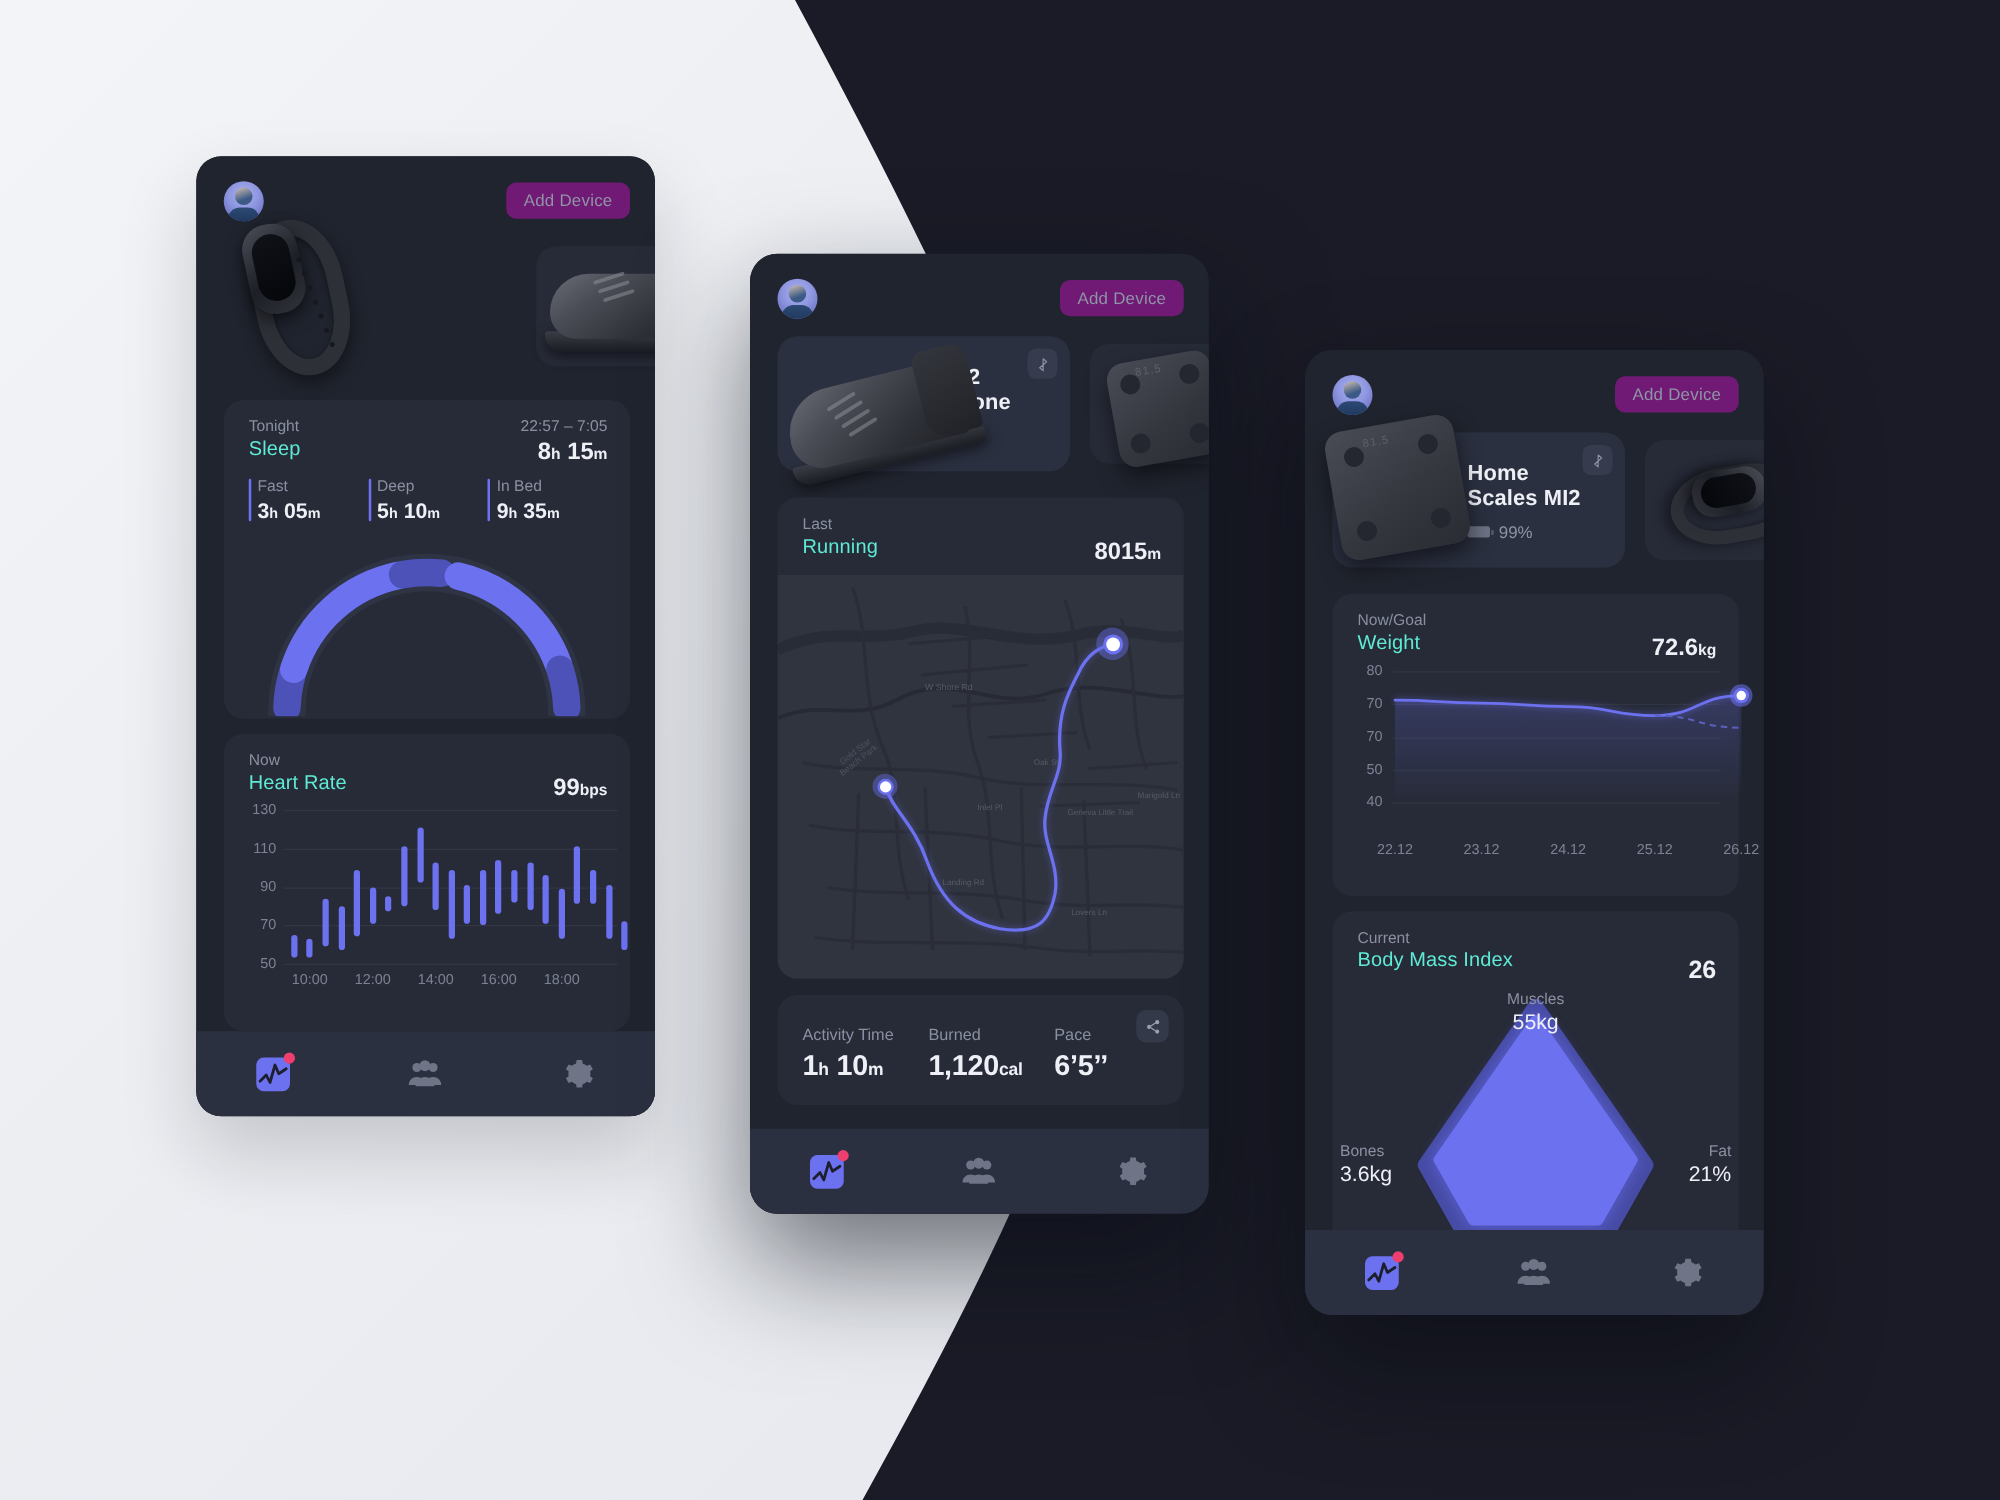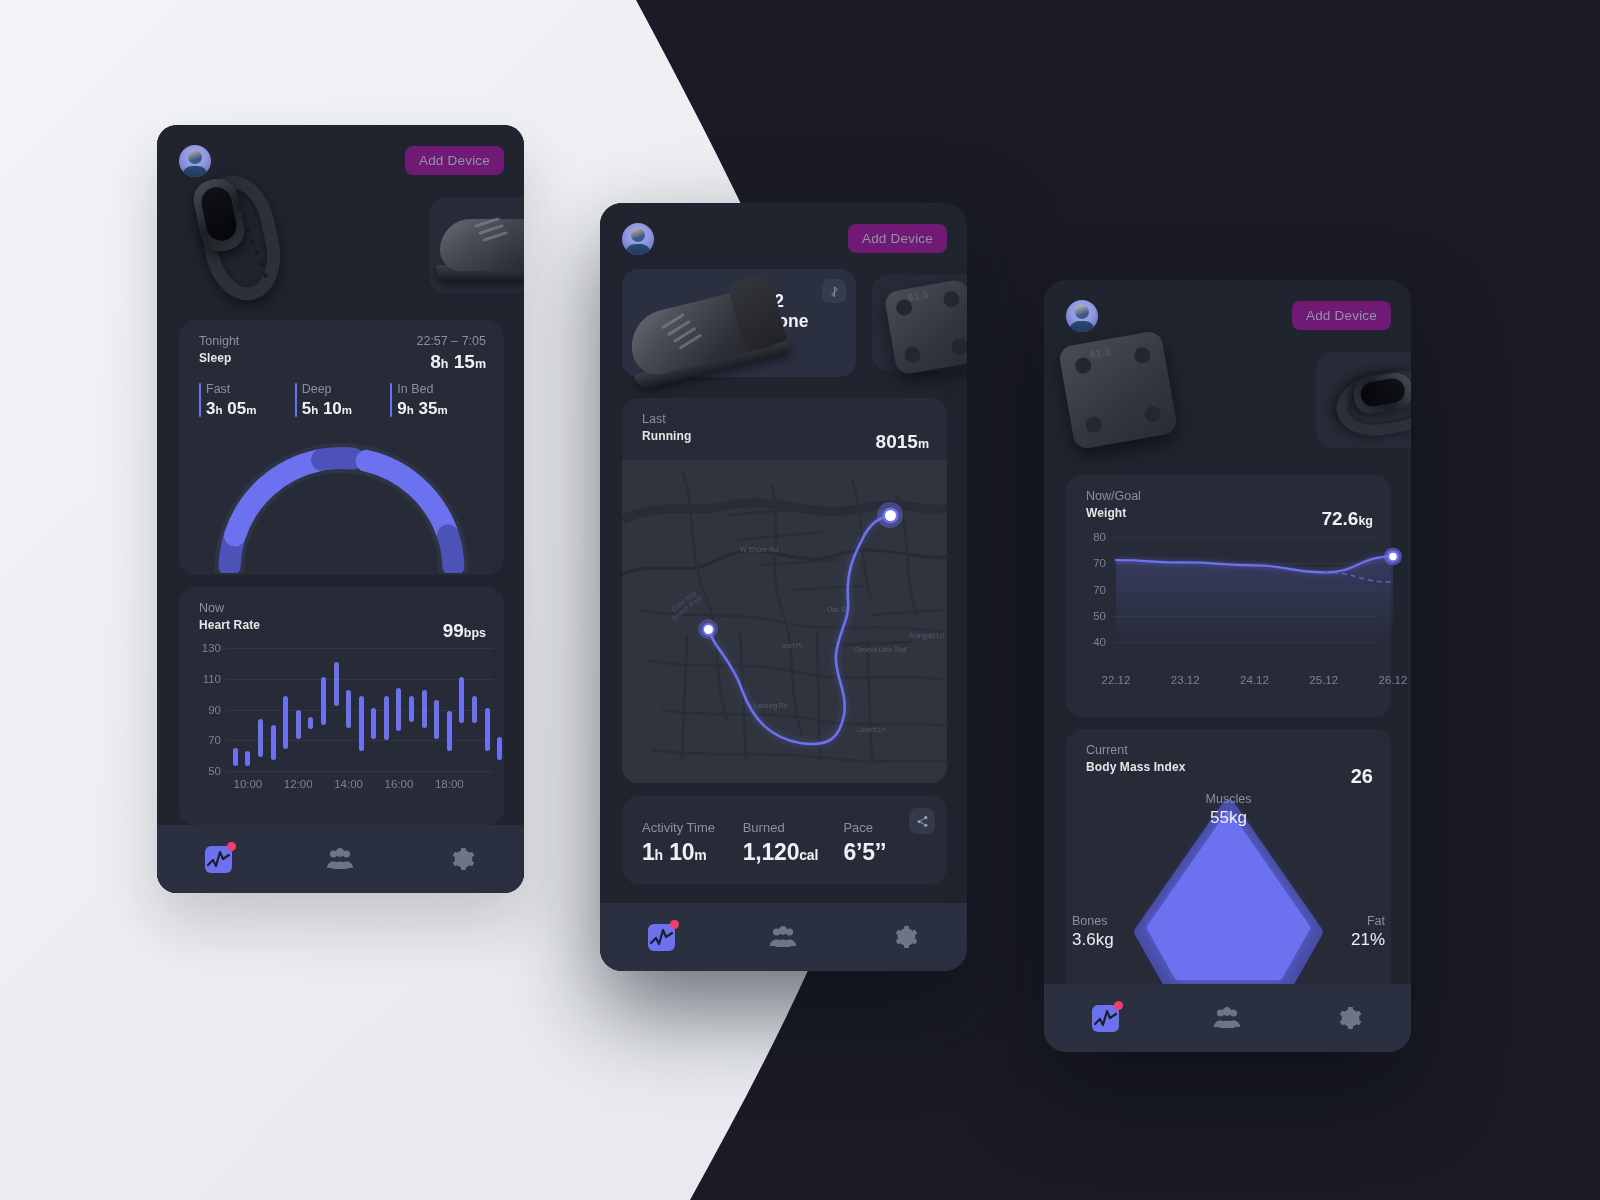--- a/index.html
+++ b/index.html
@@ -134,21 +134,21 @@
     background:linear-gradient(150deg,#494c55,#34363e 60%,#2a2c33);
     border-radius:14px; transform:rotate(-10deg);
     box-shadow:0 8px 18px rgba(0,0,0,.5);
   }
   .scale-body i { position:absolute; width:16px; height:16px; border-radius:50%; background:#242730; }
   .scale-logo { position:absolute; left:24px; top:12px; font-size:9px; color:#5d616c; transform:rotate(-10deg); letter-spacing:1px; }
 
   
   .panel { position:absolute; background:#272b38; border-radius:16px; }
   .p-sub { color:#8a90a1; font-size:12.5px; }
-  .p-title { color:#e5e5e5; font-size:12px; font-weight:bold; letter-spacing:.1px; }
+  .p-title { color:#5eead4; font-size:16px; font-weight:normal; letter-spacing:.1px; }
   .p-val { color:#eef0f6; font-size:19px; font-weight:bold; }
   .p-val small { font-size:12.5px; font-weight:bold; }
 
   
   .sleep-metrics { position:absolute; left:20px; right:18px; top:62px; display:flex; }
   .sm { flex:1; padding-left:7px; position:relative; }
   .sm:before { content:""; position:absolute; left:0; top:1px; bottom:2px; width:2px; background:#6c71f0; border-radius:2px; }
   .sm-l { color:#8a90a1; font-size:12.5px; }
   .sm-v { color:#eef0f6; font-size:17px; font-weight:bold; margin-top:3px; }
   .sm-v small { font-size:11.5px; }
@@ -542,20 +542,35 @@
 
     <div class="hdr">
       <div class="avatar">
         <div class="body"></div>
         <div class="face"></div>
       </div>
       <div class="add-device">Add Device</div>
     </div>
 
     <div class="dev-row">
+      <div class="dev-card">
+        <div class="bt-btn">
+          <svg viewBox="0 0 24 24">
+              <path d="M12 2 L18 7.5 L12 13 M12 13 L6 18 L12 23 L12 2" stroke="#8f95a6" stroke-width="2" fill="none" stroke-linejoin="round"></path>
+            </svg>
+        </div>
+        <div class="dev-txt">
+          <div class="dev-name">Home</div>
+          <div class="dev-name">Scales MI2</div>
+          <div class="dev-batt">
+            <span class="batt-ico"></span>
+            <span class="dev-pct">99%</span>
+          </div>
+        </div>
+      </div>
       <div class="dev-card2"></div>
       <div class="prod scale" style="left:-6px; top:-14px; width:118px; height:118px;">
         <div class="scale-body" style="width:104px;height:104px">
           <i style="left:14px;top:14px"></i>
             <i style="right:14px;top:14px"></i>
           <i style="left:14px;bottom:14px"></i>
             <i style="right:14px;bottom:14px"></i>
         </div>
         <div class="scale-logo" style="left:30px;top:16px">81.5</div>
       </div>

